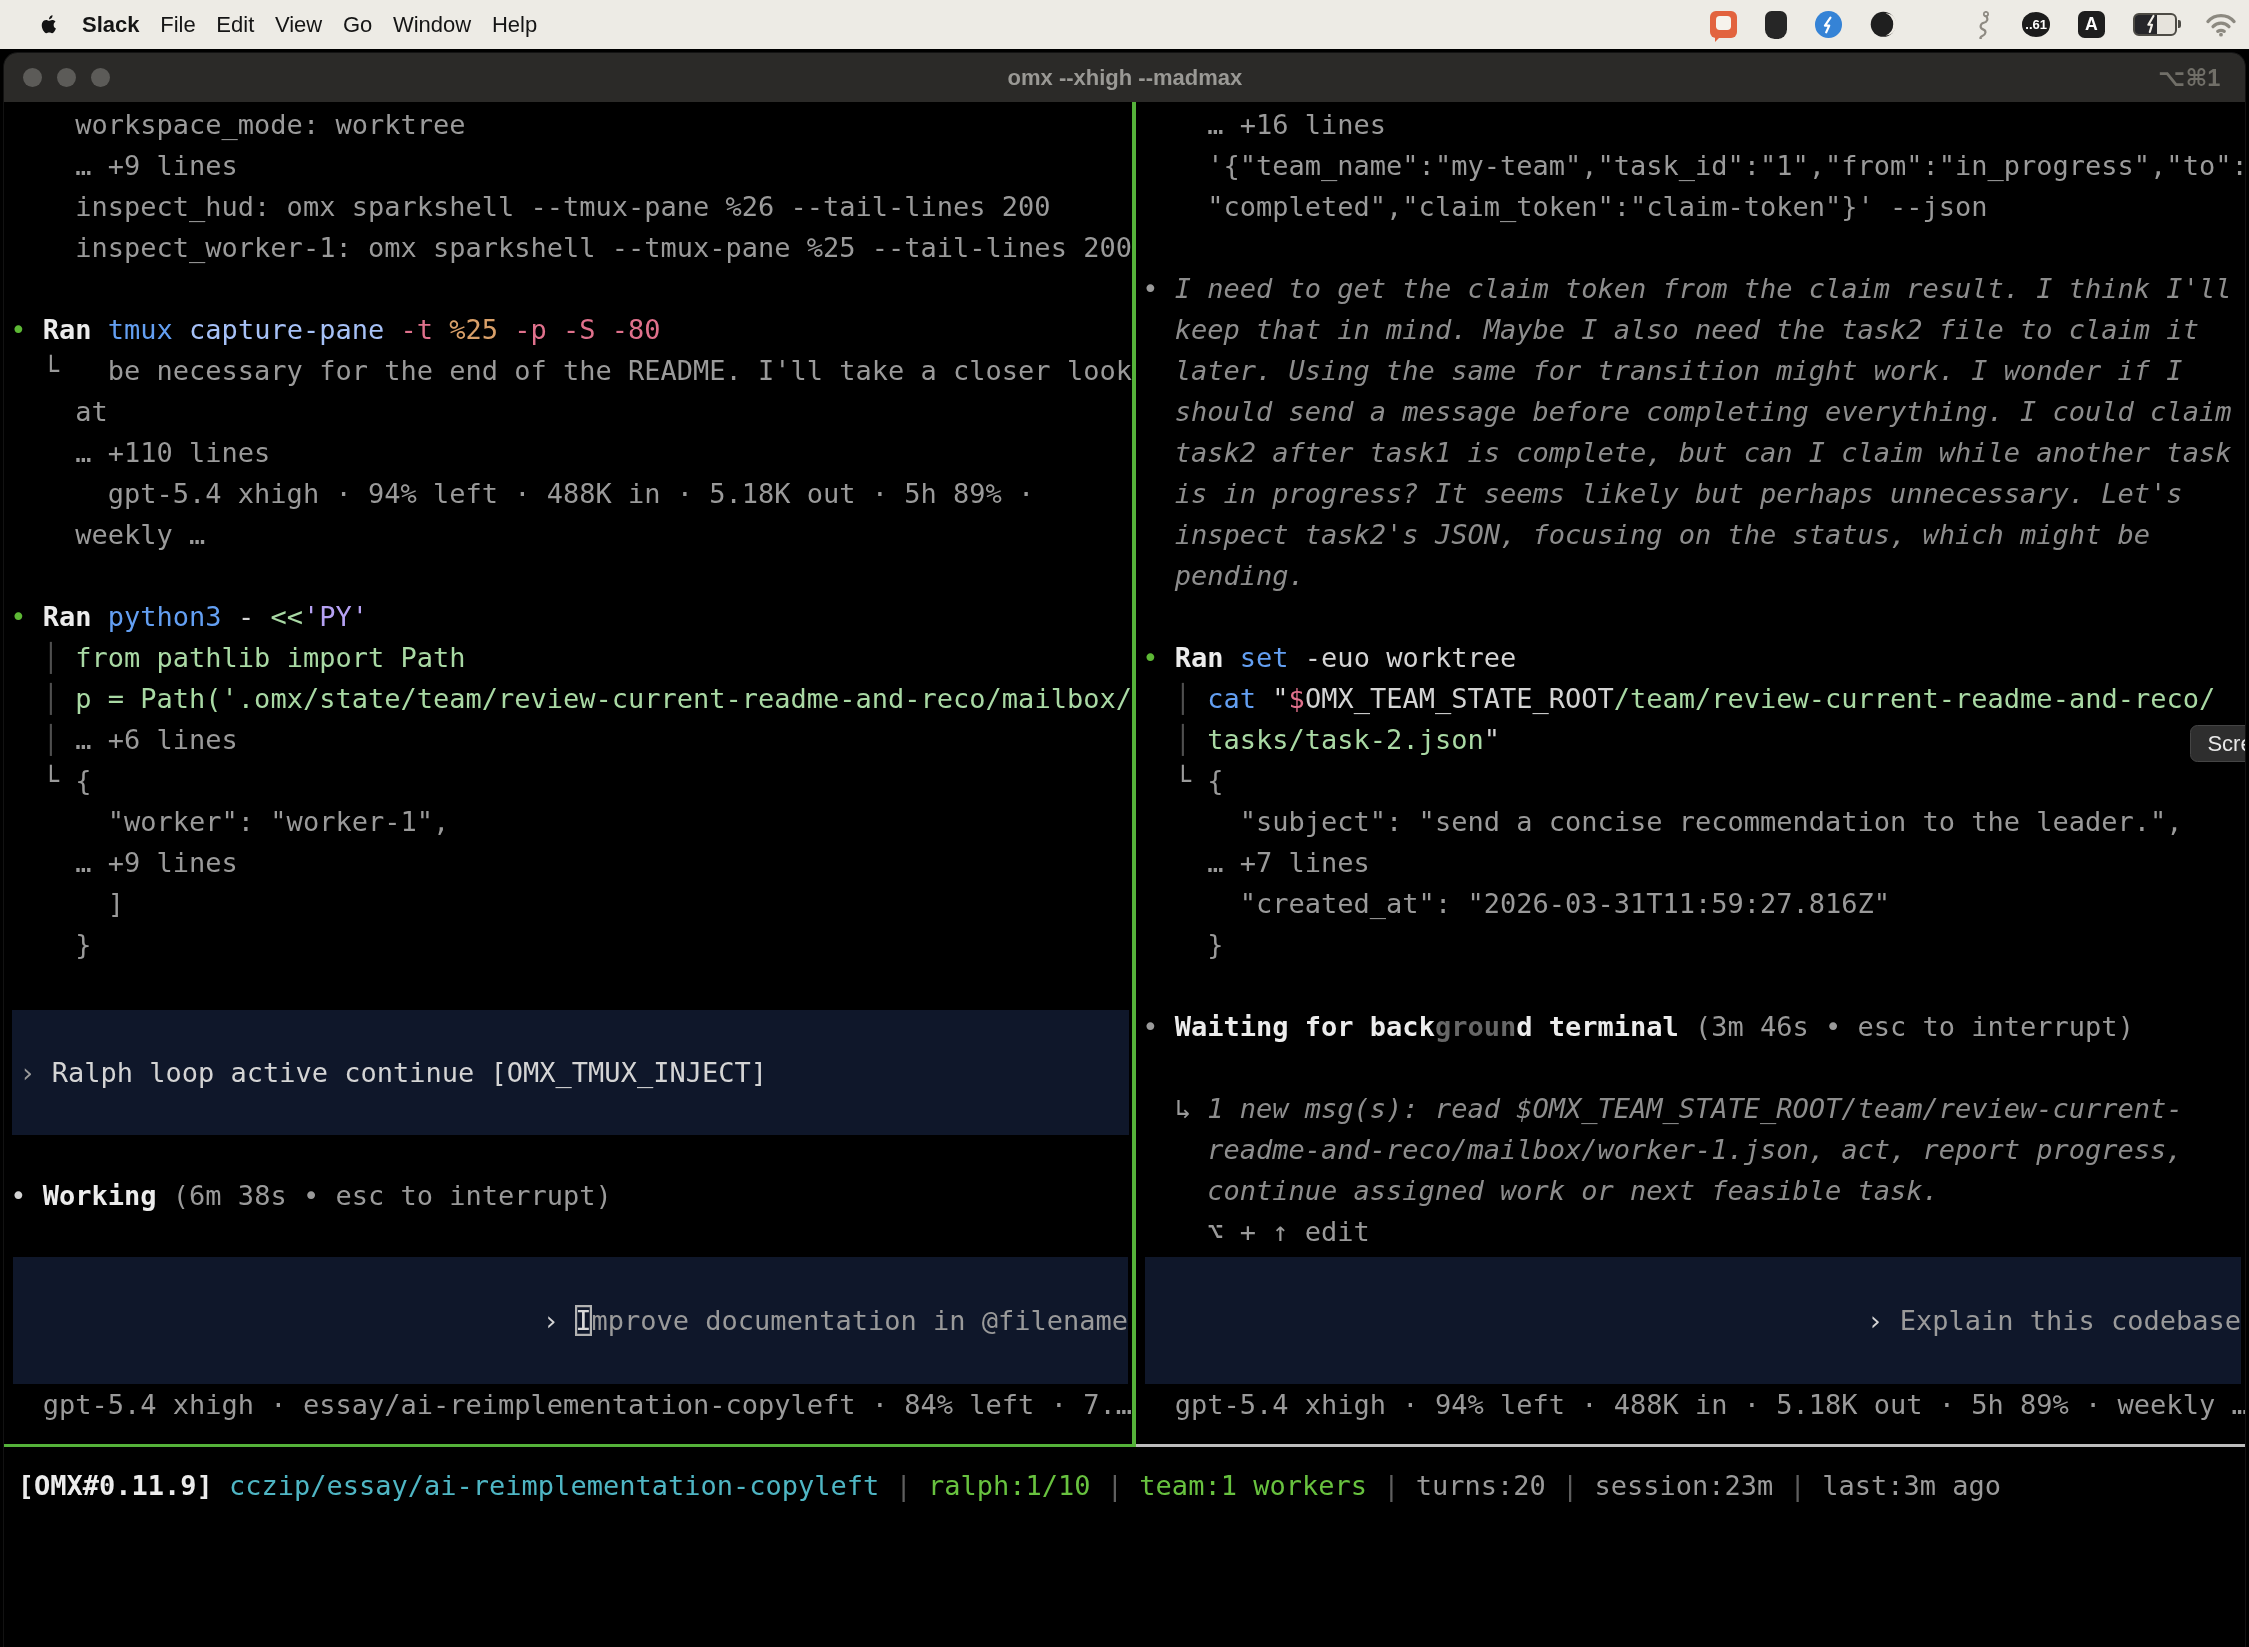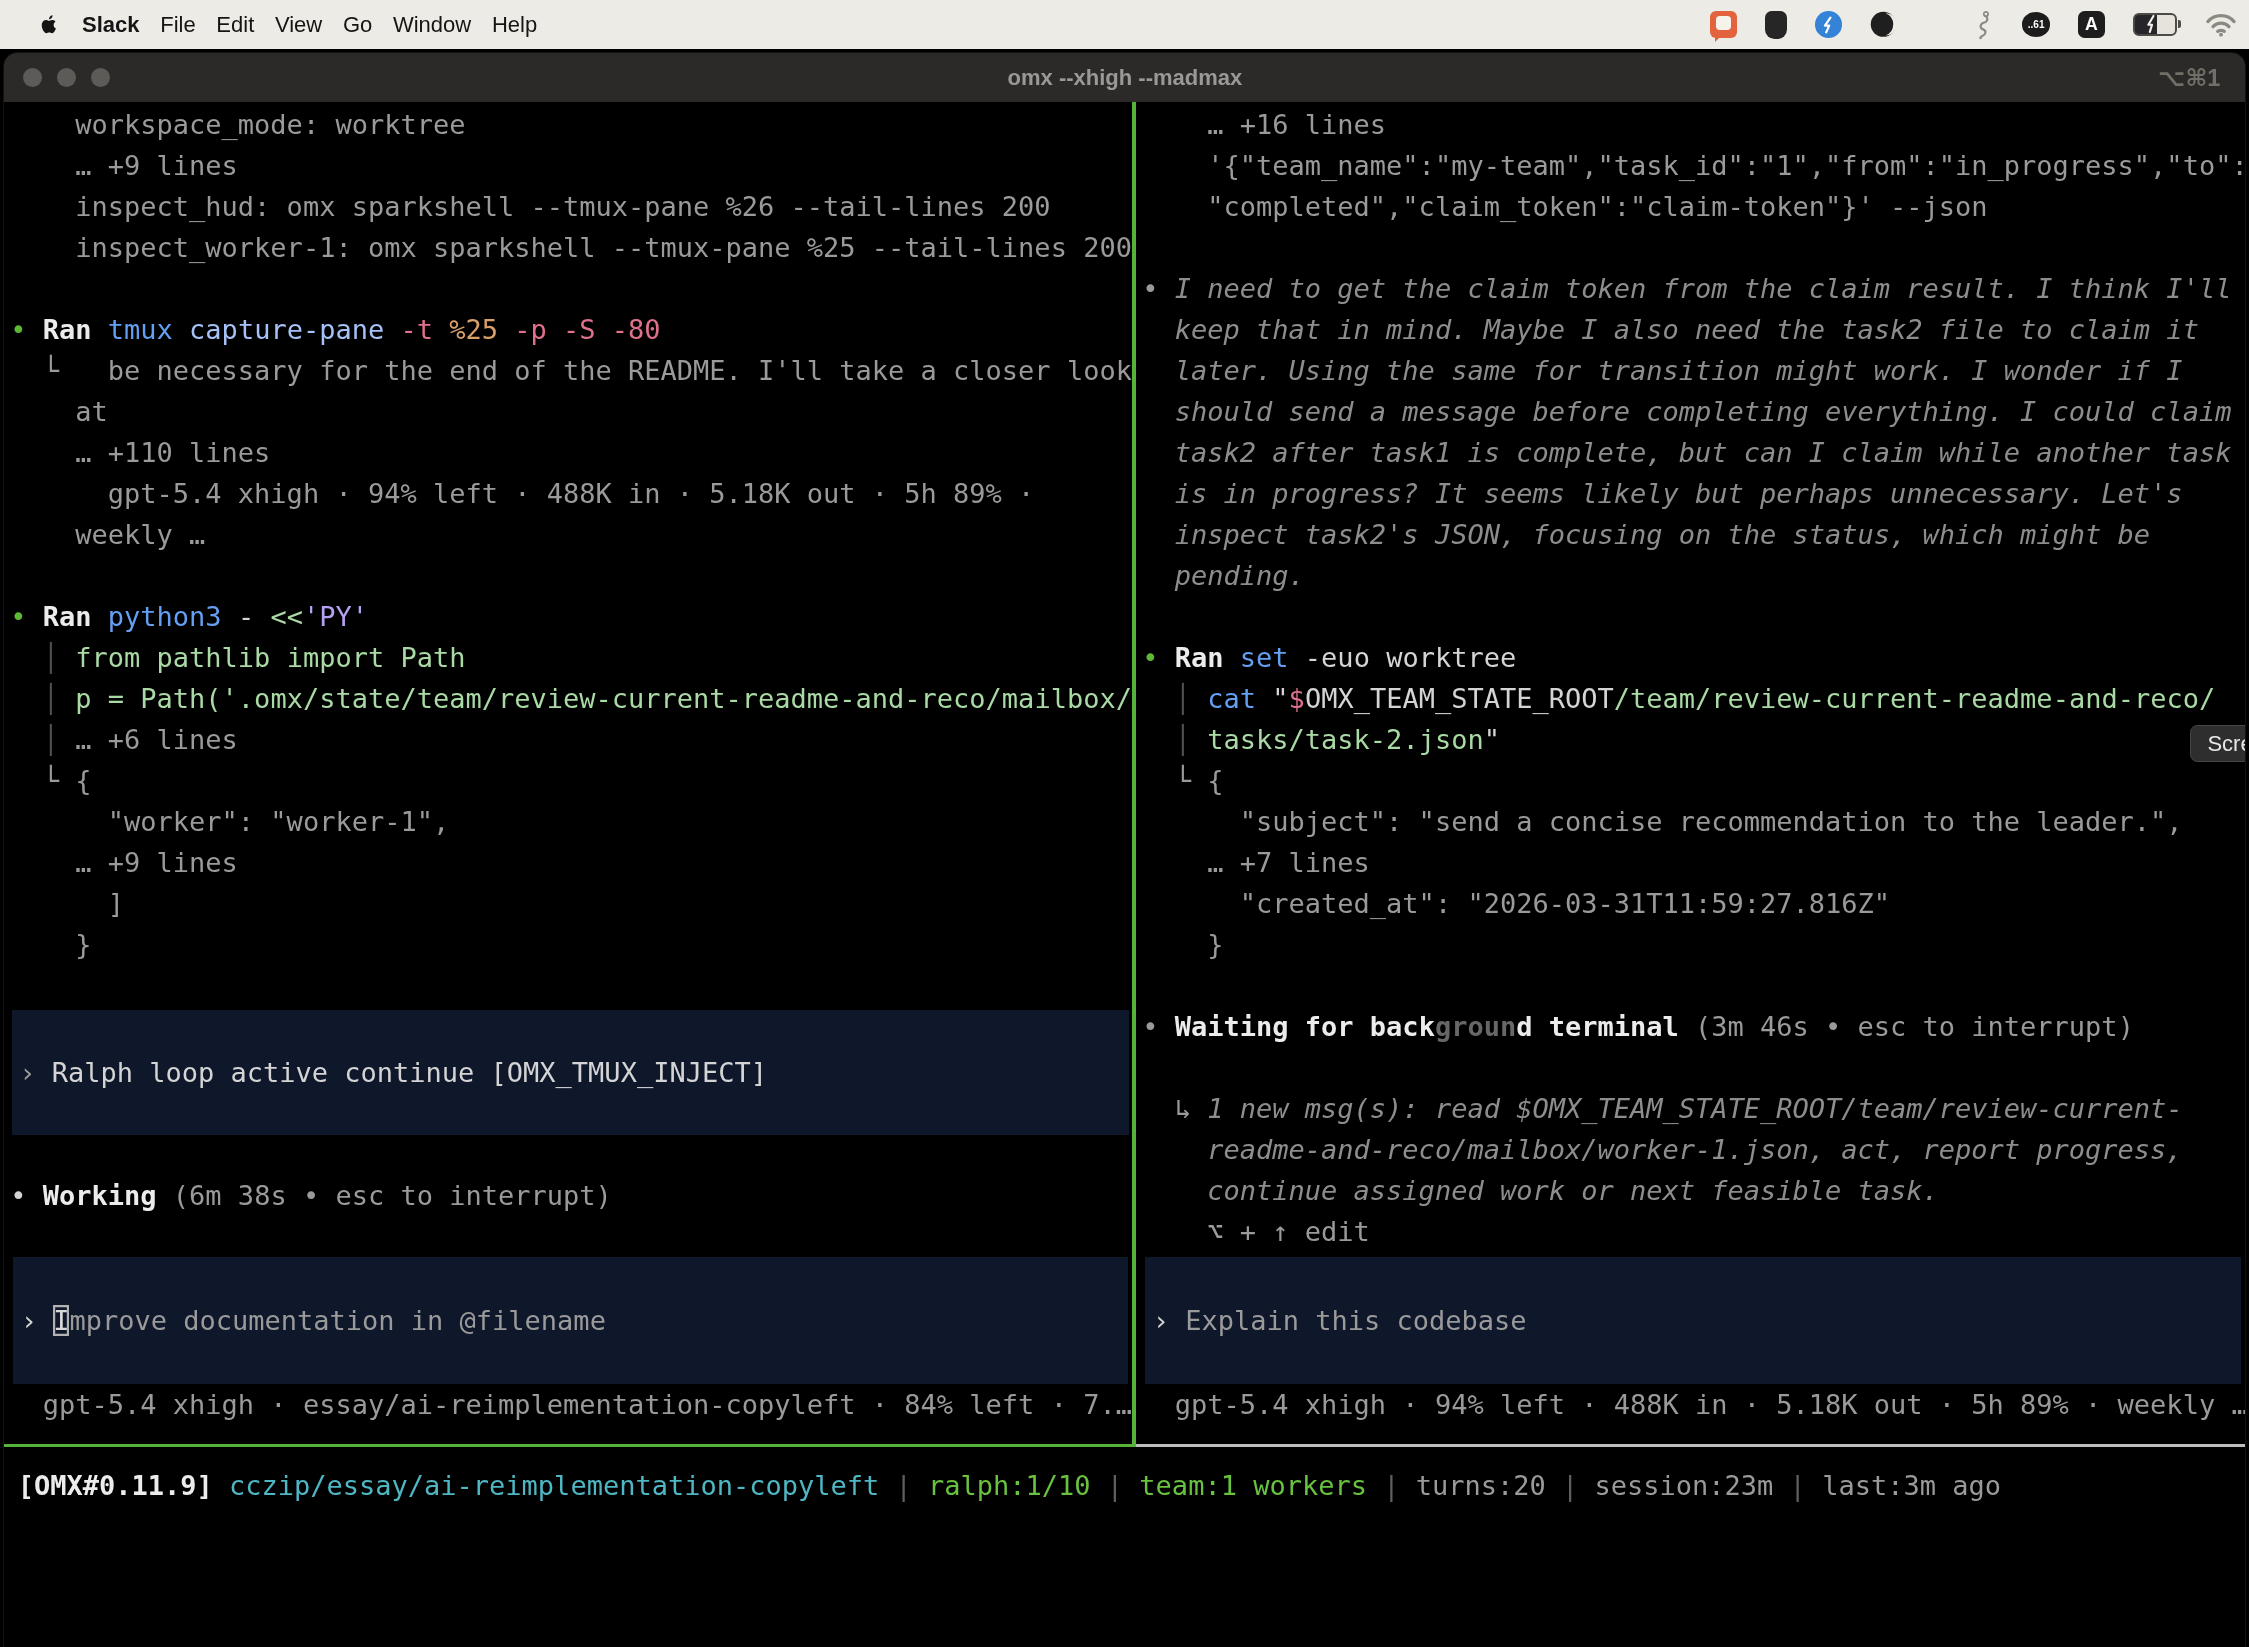--- a/index.html
+++ b/index.html
@@ -20,21 +20,21 @@
   .icon-chat::after{content:"";position:absolute;left:4.4px;bottom:-4.4px;border:5.2px solid transparent;border-top-color:#e2633e;border-left-color:#e2633e;}
   .icon-shield{width:22px;height:28px;background:#262626;border-radius:6.6px 6.6px 9.6px 9.6px;
                display:grid;grid-template-columns:repeat(2,4.4px);grid-template-rows:repeat(3,4.4px);gap:2.2px;place-content:center;}
   .icon-shield i{background:#d9d5cc;border-radius:50%;}
   .icon-bolt{width:26.6px;height:26.6px;background:#3583d6;border-radius:50%;display:flex;align-items:center;justify-content:center;}
   .icon-moon{width:26.6px;height:26.6px;}
   .icon-dots{display:grid;grid-template-columns:repeat(3,5.2px);grid-template-rows:repeat(3,5.2px);gap:3.7px;}
   .icon-dots i{border-radius:50%;}
   .icon-squiggle{width:19px;height:28px;}
   .icon-badge{min-width:28px;height:25px;background:#1c1c1c;border-radius:50% / 48%;display:flex;align-items:center;justify-content:center;
-              color:#fff;font-size:10px;font-weight:bold;letter-spacing:0;}
+              color:#fff;font-size:13px;font-weight:bold;letter-spacing:0;}
   .icon-asq{width:26.6px;height:26.6px;background:#1e1e1e;border-radius:6.6px;display:flex;align-items:center;justify-content:center;
             color:#fdfdfd;font-weight:bold;font-size:17.7px;}
   .icon-batt{position:relative;width:40px;height:19px;border:2.2px solid #4d4b45;border-radius:5.9px;background:#e6e3dc;}
   .icon-batt::before{content:"";position:absolute;left:0;top:0;bottom:0;width:22px;background:#26262a;border-radius:3px 0 0 3px;}
   .icon-batt::after{content:"";position:absolute;right:-5.9px;top:5.2px;width:3px;height:7.4px;background:#4d4b45;border-radius:0 2.2px 2.2px 0;}
   .icon-batt svg{position:absolute;left:9.6px;top:-2.2px;}
   
   .window{position:absolute;top:53px;left:4.4px;width:2241px;bottom:0;background:#000;
           border-radius:13.3px 13.3px 0 0;overflow:hidden;box-shadow:0 0 0 0.7px rgba(255,255,255,0.10);}
   .titlebar{position:relative;height:49px;background:#2b2a28;display:flex;align-items:center;}
@@ -51,21 +51,21 @@
   .pane-right{left:1132px;right:0;}
   .divider{position:absolute;left:1128px;top:0;width:3.7px;height:1345px;background:#55b23a;}
   .pane-border{position:absolute;top:1342px;height:3px;}
   .left-border{left:0;width:1128px;background:#55b23a;}
   .right-border{left:1132px;right:0;background:#bdbdbd;}
   .rows{position:absolute;top:1.5px;left:5.9px;right:0;}
   .row{height:41px;line-height:41px;font-size:27px;white-space:pre;}
   .inputbox{position:absolute;background:#0f172a;display:flex;align-items:center;}
   .inputbox .row{font-size:27px;}
   .box1{top:908px;height:125px;left:7.4px;right:3px;padding-left:7.4px;}
-  .boxp{top:1155px;height:127px;left:8.9px;right:4.4px;padding-left:7.4px;}
+  .boxp{top:1155px;height:127px;left:8.9px;right:4.4px;padding-left:7.4px;justify-content:flex-end;}
   .flowline{position:absolute;left:5.9px;right:0;}
   .working{top:1073px;}
   .pstatus{top:1282px;}
   .omx{position:absolute;top:1363px;left:13.3px;right:0;}
   .tmuxbar{position:absolute;top:1487px;height:44px;left:0;right:0;background:#55b23a;
            display:flex;align-items:center;justify-content:space-between;padding:0 22px 0 5.9px;box-sizing:border-box;}
   .tmuxbar span{font-size:27px;color:#0d0d0d;white-space:pre;}
   .tooltip{position:absolute;left:2186px;top:623px;width:103px;height:37px;background:#2e2e2e;
            border:1.5px solid #454545;border-radius:7.4px;color:#e8e8e8;display:flex;align-items:center;
            padding-left:16px;font-family:"Liberation Sans","DejaVu Sans",sans-serif;font-size:22px;box-sizing:border-box;}

